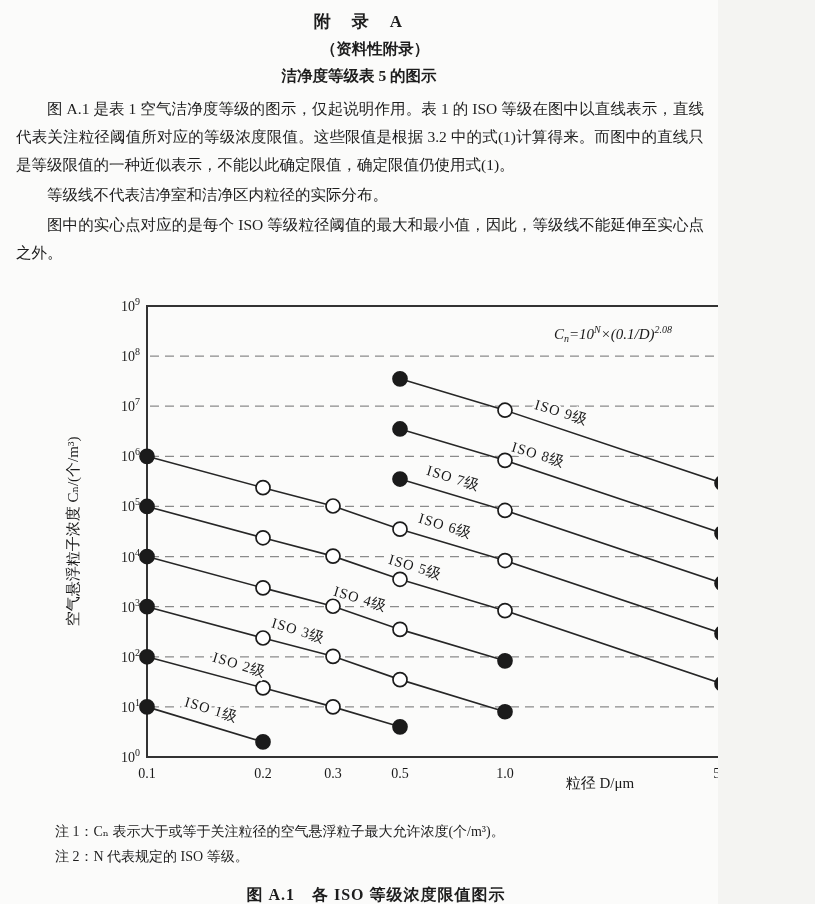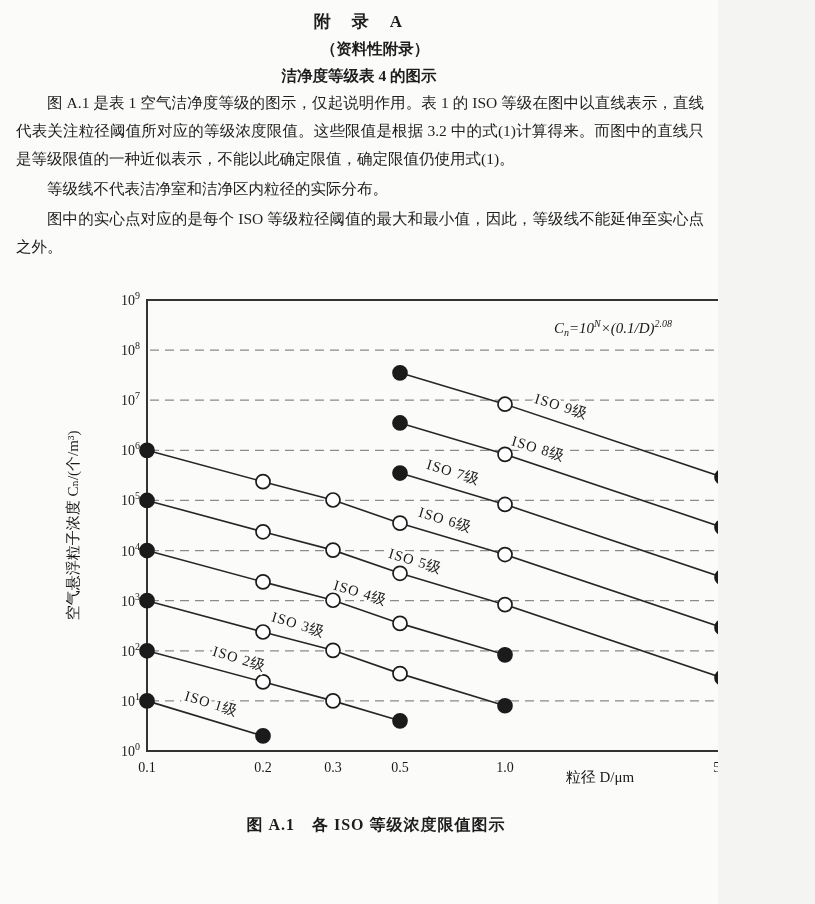--- a/index.html
+++ b/index.html
@@ -8,21 +8,21 @@
     width:718px;height:904px;
     background:#fbfbfa;
     font-family:"Liberation Serif","DejaVu Serif",serif;
     color:#1d1d1d;
     overflow:hidden;
   }
   .titles{text-align:center;padding-top:10px;}
   .title-main{font-size:17px;font-weight:bold;letter-spacing:2px;margin:0 0 6px 0;}
   .title-sub{font-size:15.5px;font-weight:bold;margin:0 0 6px 0;padding-left:32px;}
   .title-section{font-size:15.5px;font-weight:bold;margin:0;}
-  .body-text{margin-top:2px;font-family:Liberation Serif, serif;}
+  .body-text{margin-top:8px;font-family:Liberation Serif, serif;}
   .para{
     margin:2px 14px 0 16px;
     text-indent:2em;
     font-size:15.5px;
     line-height:28px;
     text-align:justify;
   }
   .chart-wrap{margin-top:22px;}
   svg text{font-family:"Liberation Serif","DejaVu Serif",serif;fill:#1a1a1a;}
   svg .tick{font-size:14px;}
@@ -37,21 +37,21 @@
   }
 </style>
 </head>
 <body>
 
 <div class="page">
 
   <div class="titles">
     <p class="title-main">附　录　A</p>
     <p class="title-sub">（资料性附录）</p>
-    <p class="title-section">洁净度等级表 4 的图示</p>
+    <p class="title-section">洁净度等级表 5 的图示</p>
   </div>
 
   <div class="body-text">
     <p class="para">图 A.1 是表 1 空气洁净度等级的图示，仅起说明作用。表 1 的 ISO 等级在图中以直线表示，直线代表关注粒径阈值所对应的等级浓度限值。这些限值是根据 3.2 中的式(1)计算得来。而图中的直线只是等级限值的一种近似表示，不能以此确定限值，确定限值仍使用式(1)。</p>
     <p class="para">等级线不代表洁净室和洁净区内粒径的实际分布。</p>
     <p class="para">图中的实心点对应的是每个 ISO 等级粒径阈值的最大和最小值，因此，等级线不能延伸至实心点之外。</p>
   </div>
 
   <div class="chart-wrap">
     <svg id="iso-chart" width="815" height="512" viewBox="0 0 815 512">
@@ -134,16 +134,20 @@
         <text x="444" y="241.3218386223704" text-anchor="middle" class="serieslabel" transform="rotate(17 444 241.3218386223704)">ISO 6级</text>
         <text x="452" y="193.60238991186475" text-anchor="middle" class="serieslabel" transform="rotate(17 452 193.60238991186475)">ISO 7级</text>
         <text x="537" y="170.07510331489144" text-anchor="middle" class="serieslabel" transform="rotate(17 537 170.07510331489144)">ISO 8级</text>
         <text x="560" y="127.6826923766838" text-anchor="middle" class="serieslabel" transform="rotate(17 560 127.6826923766838)">ISO 9级</text>
         <text x="613" y="50" text-anchor="middle" class="formula"><tspan dy="0">C</tspan><tspan dy="3" font-size="10">n</tspan><tspan dy="-3">=10</tspan><tspan dy="-6" font-size="10">N</tspan><tspan dy="6">×(0.1/D)</tspan><tspan dy="-6" font-size="10">2.08</tspan></text>
         <text x="600" y="499" text-anchor="middle" class="axis">粒径 D/μm</text>
         <text x="78" y="242.5" text-anchor="middle" class="axis" transform="rotate(-90 78 242.5)">空气悬浮粒子浓度 Cₙ/(个/m³)</text>
       </svg>
   </div>
 
+  <div class="notes">
+    <p class="note">注 1：Cₙ 表示大于或等于关注粒径的空气悬浮粒子最大允许浓度(个/m³)。</p>
+    <p class="note">注 2：N 代表规定的 ISO 等级。</p>
+  </div>
 
   <p class="caption">图 A.1　各 ISO 等级浓度限值图示</p>
 
 </div>
 
 </body></html>

